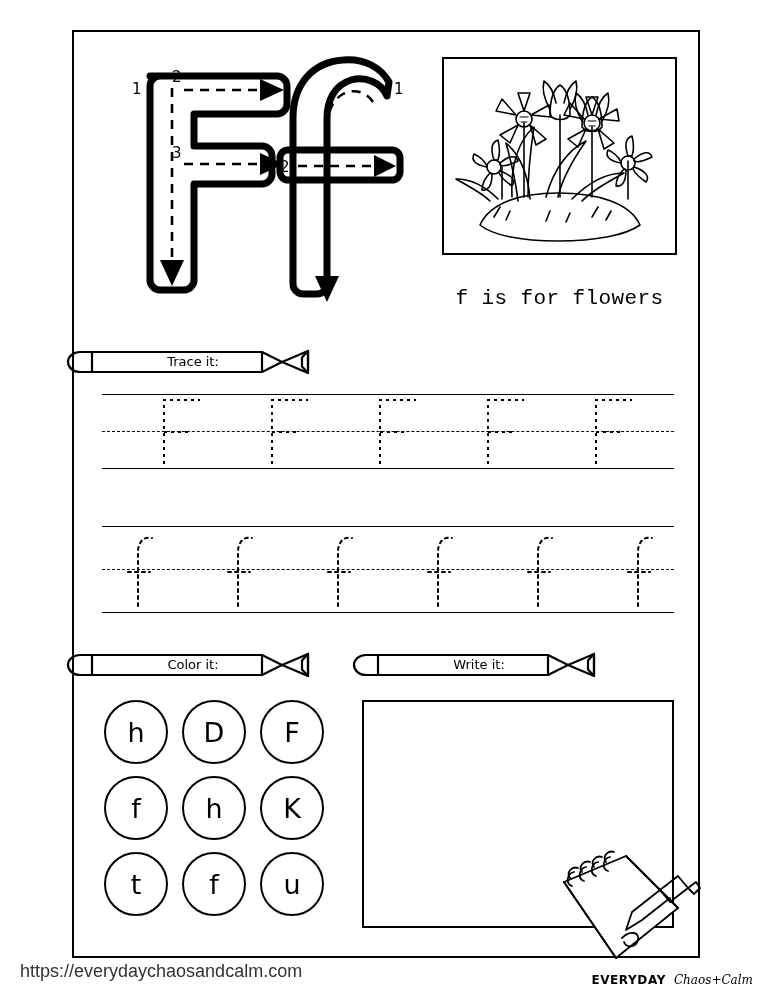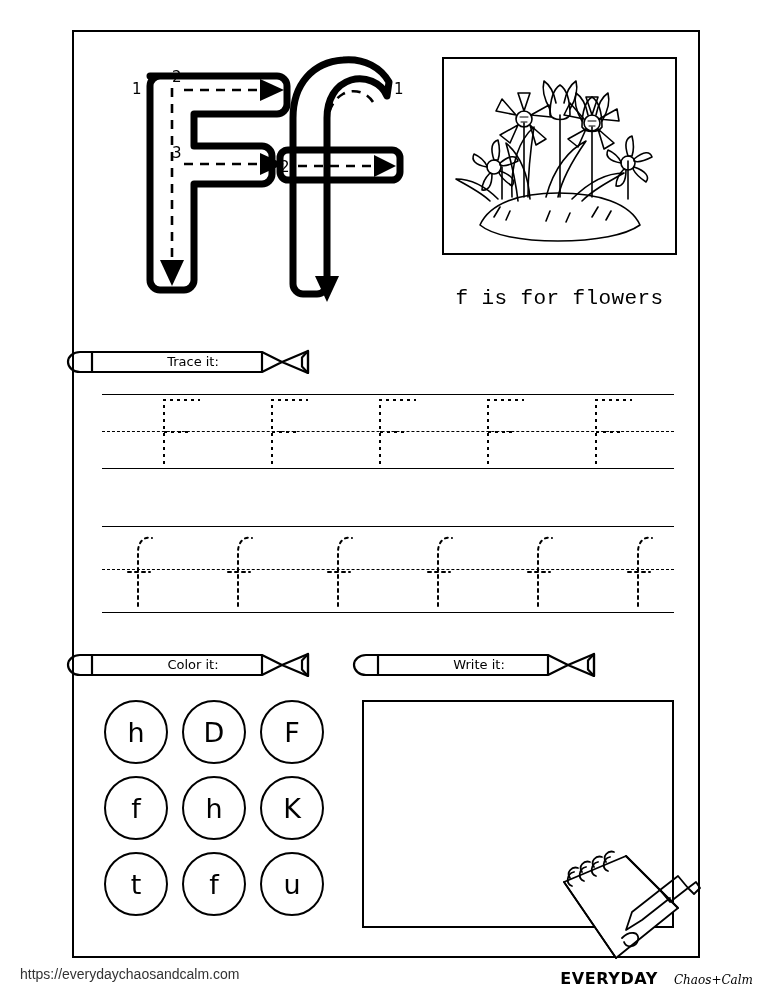--- a/index.html
+++ b/index.html
@@ -106,41 +106,41 @@
     position: absolute;
     left: 478px; top: 810px;
     width: 160px; height: 130px;
   }
 
   
   .footer-url {
     position: absolute;
     left: 20px; bottom: 18px;
     font-family: "Liberation Sans", sans-serif;
-    font-size: 14px;
+    font-size: 18px;
     color: #333;
   }
   .brand {
     position: absolute;
     right: 20px; bottom: 12px;
     text-align: right;
   }
   .brand .b1 {
     font-family: "DejaVu Sans", sans-serif;
-    font-size: 16px;
+    font-size: 12px;
     font-weight: bold;
     letter-spacing: 0.6px;
     color: #000;
   }
   .brand .b2 {
     font-family: "DejaVu Serif", serif;
     font-style: italic;
     font-size: 12px;
     color: #000;
-    margin-left: 16px;
+    margin-left: 8px;
   }
 </style>
 </head>
 <body>
 
 <div class="page">
 
   <div class="sheet">
 
     <div class="hero">

